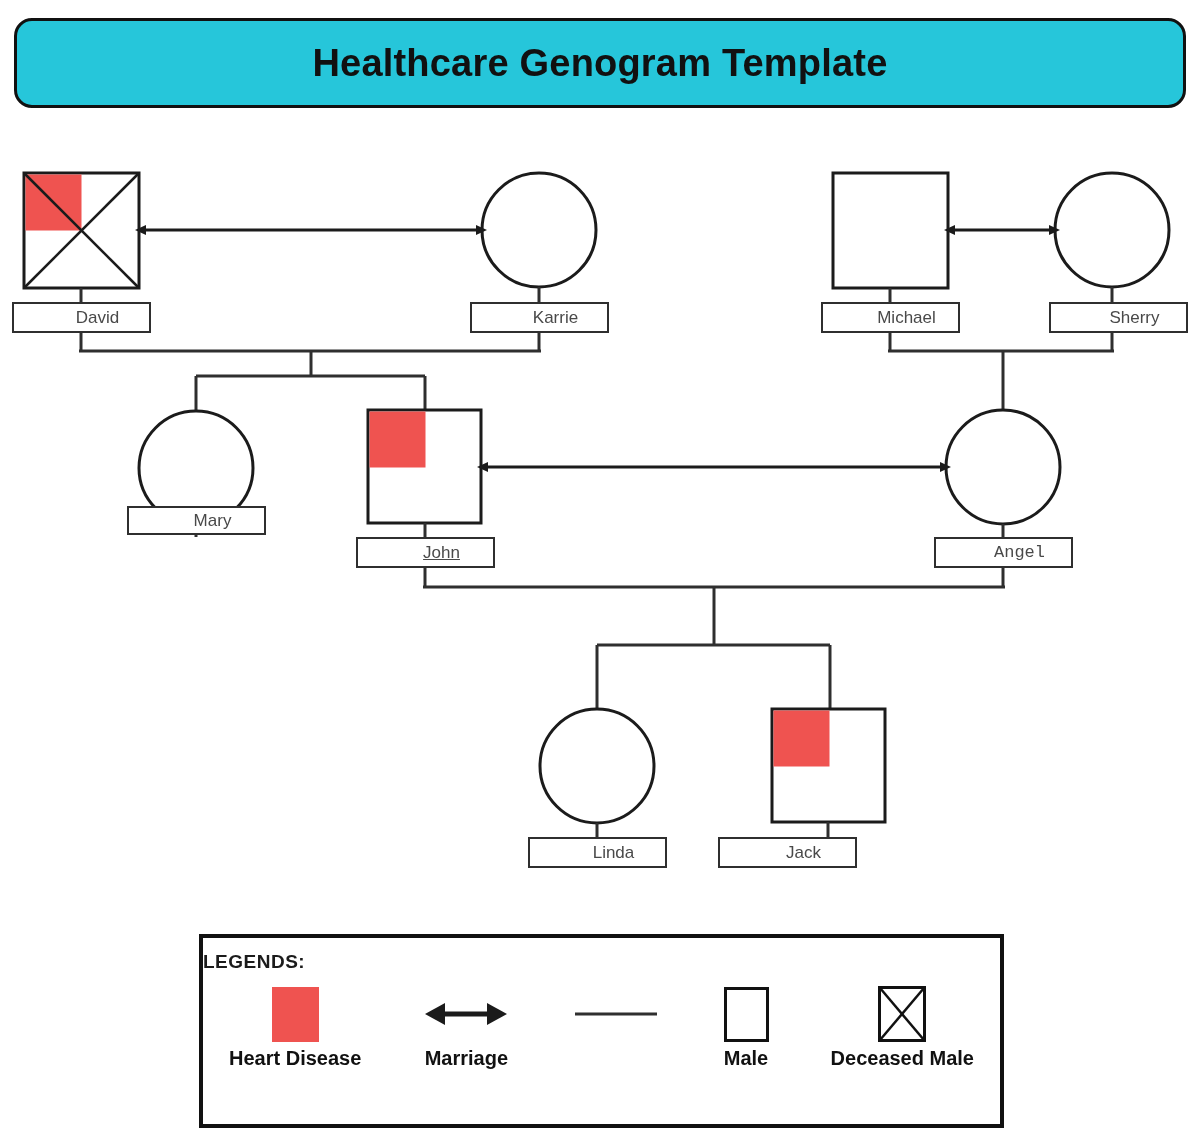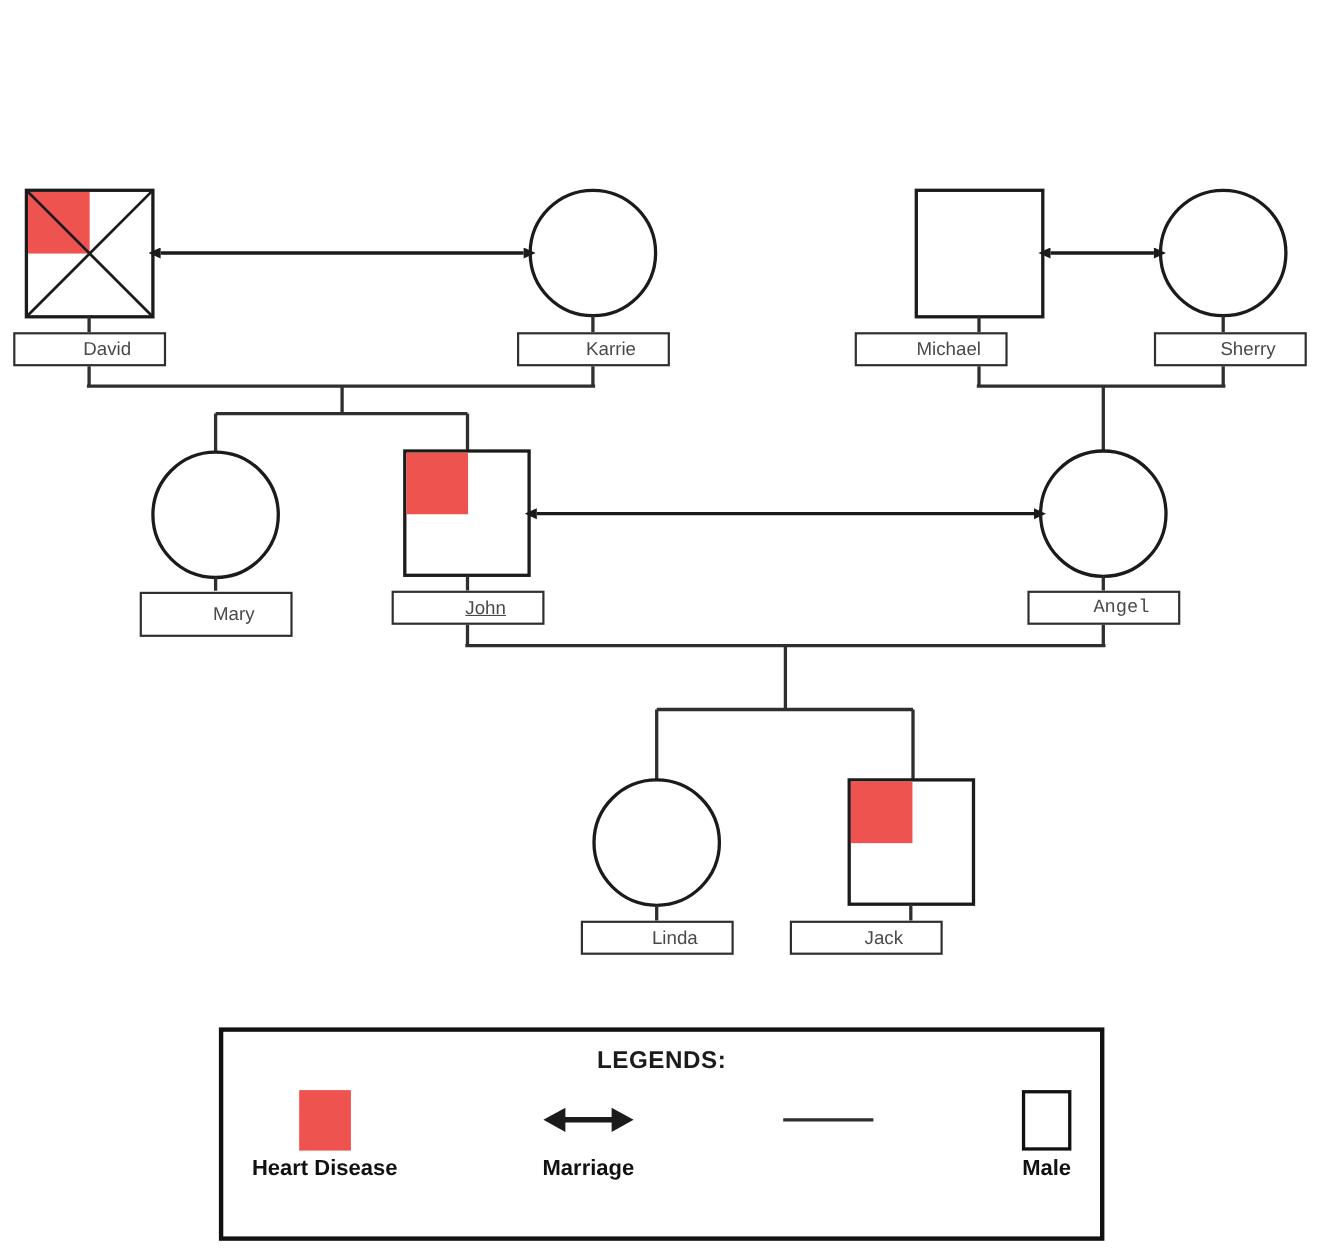--- a/index.html
+++ b/index.html
@@ -66,22 +66,22 @@
   #legend-box {
     position: absolute;
     left: 199px;
     top: 934px;
     width: 805px;
     height: 194px;
     border: 4px solid #111111;
     background: #ffffff;
   }
   #legend-title {
-    text-align: center;
-    font-size: 22px;
+    text-align: left;
+    font-size: 19px;
     font-weight: bold;
     color: #1b1b1b;
     margin-top: 13px;
     letter-spacing: 0.5px;
   }
   #legend-items {
     display: flex;
     justify-content: space-between;
     align-items: flex-start;
     padding: 10px 26px 0 26px;
@@ -109,20 +109,23 @@
   }
   .sw-heart { width: 47px; height: 55px; background: #ef5350; }
   .sw-male  { width: 45px; height: 55px; border: 3px solid #111111; background: #fff; }
   .sw-female{ width: 45px; height: 55px; border-radius: 50%; border: 3px solid #111111; background: #fff; }
 </style>
 </head>
 <body>
 
 <div id="page">
 
+  <div id="title-banner">
+    <div id="title-text">Healthcare Genogram Template</div>
+  </div>
 
   <svg id="genogram-svg" viewBox="0 0 1200 1141">
     <defs>
       <marker id="arrL" markerWidth="13" markerHeight="13" refX="11" refY="5" orient="auto" markerUnits="userSpaceOnUse">
         <path d="M11,0 L11,10 L0,5 z" fill="#1b1b1b"></path>
       </marker>
       <marker id="arrR" markerWidth="13" markerHeight="13" refX="2" refY="5" orient="auto" markerUnits="userSpaceOnUse">
         <path d="M2,0 L2,10 L13,5 z" fill="#1b1b1b"></path>
       </marker>
     </defs>
@@ -212,29 +215,29 @@
   </svg>
 
   <div class="name-label" style="left:12px;  top:302px; width:139px; height:31px;">
     <span>David</span>
   </div>
 
   <div class="name-label" style="left:470px; top:302px; width:139px; height:31px;">
     <span>Karrie</span>
   </div>
 
-  <div class="name-label" style="left:777px; top:302px; width:139px; height:31px;">
+  <div class="name-label" style="left:821px; top:302px; width:139px; height:31px;">
     <span>Michael</span>
   </div>
 
   <div class="name-label" style="left:1049px; top:302px; width:139px; height:31px;">
     <span>Sherry</span>
   </div>
 
-  <div class="name-label" style="left:127px; top:538px; width:139px; height:41px;">
+  <div class="name-label" style="left:127px; top:506px; width:139px; height:29px;">
     <span>Mary</span>
   </div>
 
   <div class="name-label" style="left:356px; top:537px; width:139px; height:31px;text-decoration:underline;">
     <span>John</span>
   </div>
 
   <div class="name-label" style="left:934px; top:537px; width:139px; height:31px;font-family:Liberation Mono, monospace;">
     <span>Angel</span>
   </div>
@@ -279,17 +282,27 @@
       </div>
 
       <div class="legend-item">
         <div class="legend-glyph">
           <div class="sw-male"></div>
         </div>
         <div class="legend-label">Male</div>
       </div>
 
 
+      <div class="legend-item">
+        <div class="legend-glyph">
+          <svg width="50" height="58" viewBox="0 0 50 58">
+            <rect x="2.5" y="2.5" width="45" height="53" fill="#fff" stroke="#111111" stroke-width="3"></rect>
+            <line x1="3" y1="3" x2="47" y2="55" stroke="#111111" stroke-width="2.5"></line>
+            <line x1="47" y1="3" x2="3" y2="55" stroke="#111111" stroke-width="2.5"></line>
+          </svg>
+        </div>
+        <div class="legend-label">Deceased Male</div>
+      </div>
 
     </div>
   </div>
 
 </div>
 
 </body></html>

